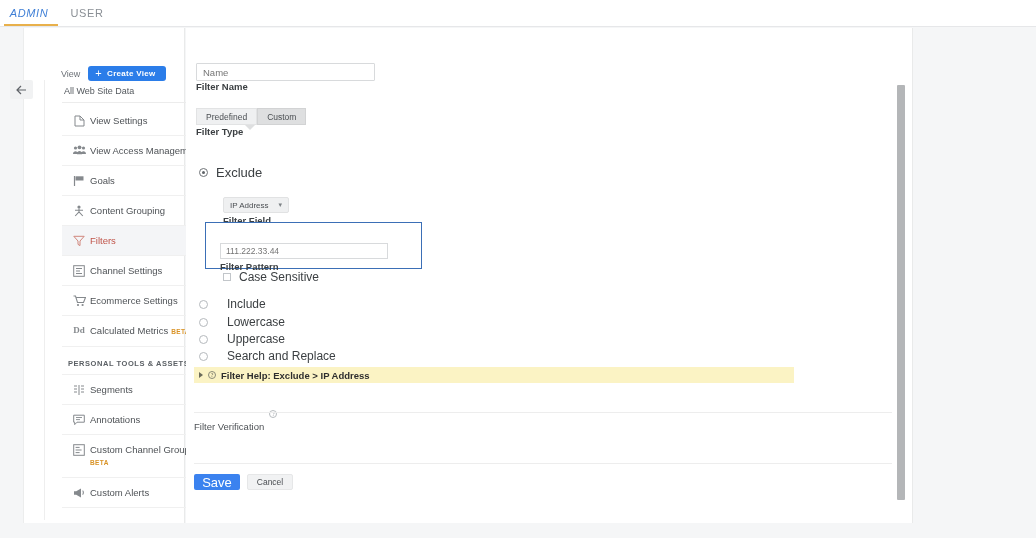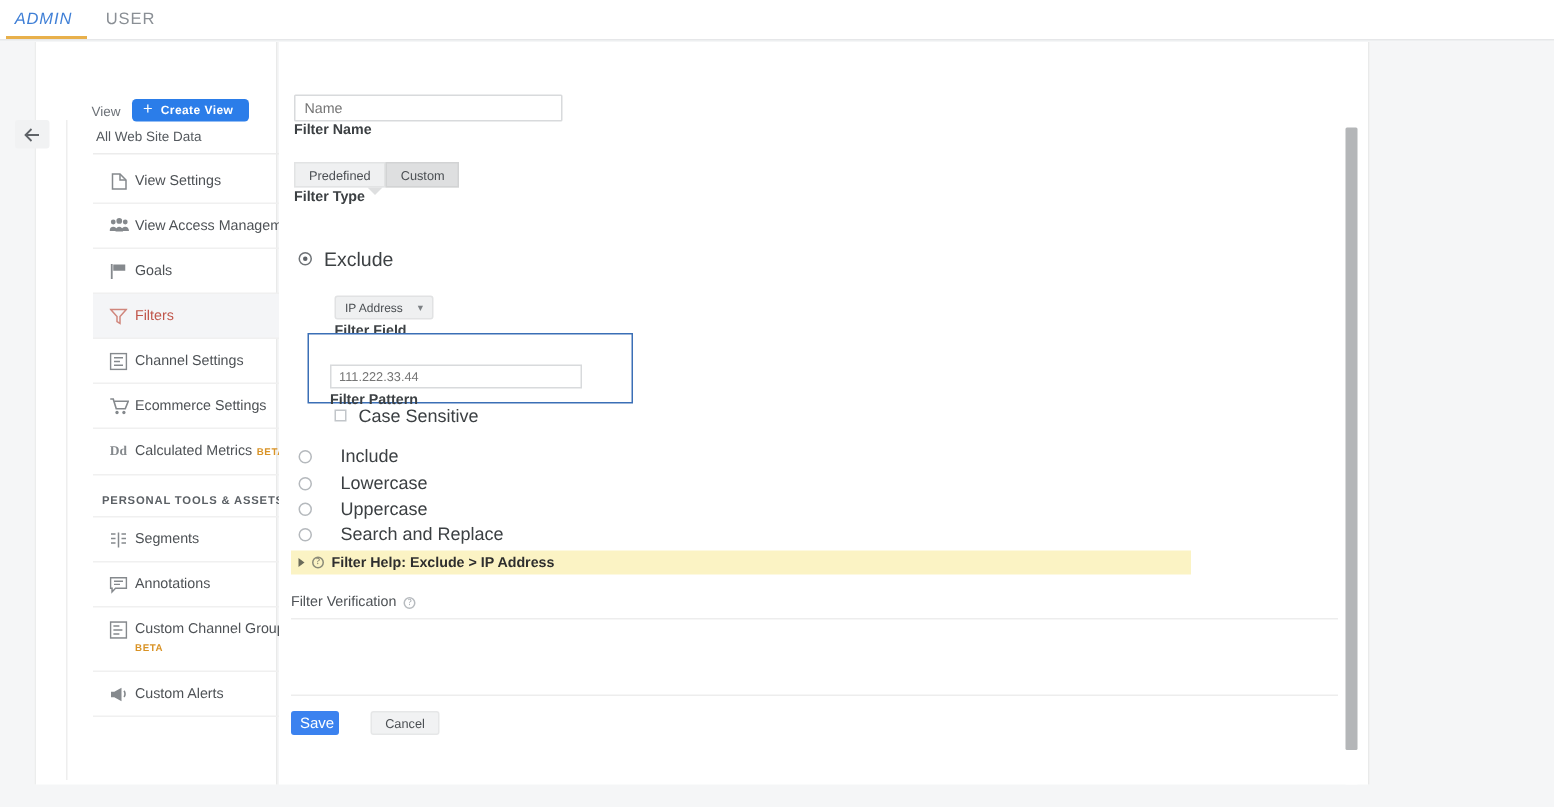--- a/index.html
+++ b/index.html
@@ -209,39 +209,39 @@
     font-size: 6px; line-height: 7px; text-align: center;
     display: inline-block; flex: 0 0 8px;
     font-family: "Liberation Serif", serif;
   }
   #help-text { font-size: 9.5px; font-weight: bold; color: #2e2e2e; }
 
   #verif-row {
     position: absolute; left: 8px; top: 368px;
     display: flex; align-items: center; gap: 5px;
   }
-  #verif-label { font-size: 9.5px; color: #4e5256; }
+  #verif-label { font-size: 9.5px; color: #4e5256; margin-top: 25px; }
   .qmark.grey { border-color: #b7bbbf; color: #9aa0a6; }
   #verif-sep {
     position: absolute; left: 8px; top: 384px; width: 698px; height: 1px;
     background: #ededed;
   }
   #verif-text {
     position: absolute; left: 8px; top: 386px; width: 692px;
     font-size: 10px; color: #3c4043; line-height: 15px;
   }
 
   #btn-sep {
     position: absolute; left: 8px; top: 435px; width: 698px; height: 1px;
     background: #ededed;
   }
   #save-btn {
-    position: absolute; left: 8px; top: 446px; width: 32px; height: 16px;
+    position: absolute; left: 8px; top: 446px; width: 46px; height: 16px;
     background: #3b82ef; color: #fff; border: none; border-radius: 2px;
-    font-size: 10px; cursor: pointer; font-family: "Liberation Sans", sans-serif;
+    font-size: 13px; cursor: pointer; font-family: "Liberation Sans", sans-serif;
   }
   #cancel-btn {
     position: absolute; left: 61px; top: 446px; width: 46px; height: 16px;
     background: #f1f2f3; color: #4a4e52; border: 1px solid #e6e7e8;
     border-radius: 2px; font-size: 8.5px; cursor: pointer;
     font-family: "Liberation Sans", sans-serif;
   }
 
   
   #scrollbar-track {
@@ -307,20 +307,29 @@
     <div class="nav-item">
       <span class="ico">
         <svg width="12" height="12" viewBox="0 0 12 12">
             <path d="M1.5 1v10" stroke="currentColor" stroke-width="1.2" fill="none"></path>
             <path d="M2.5 1.3h8v4.2h-8z" fill="currentColor"></path>
           </svg>
       </span>
       <span class="txt">Goals</span>
     </div>
 
+    <div class="nav-item">
+      <span class="ico">
+        <svg width="12" height="12" viewBox="0 0 12 12">
+            <circle cx="6" cy="2" r="1.6" fill="currentColor"></circle>
+            <path d="M6 3.6v3.2M6 6.8L2.2 11M6 6.8L9.8 11M2 5.2h8" stroke="currentColor" stroke-width="1.1" fill="none"></path>
+          </svg>
+      </span>
+      <span class="txt">Content Grouping</span>
+    </div>
 
     <div class="nav-item active">
       <span class="ico">
         <svg width="12" height="12" viewBox="0 0 12 12">
             <path d="M0.8 1.3h10.4L7 6v4.6L5 9.4V6z" fill="none" stroke="currentColor" stroke-width="1"></path>
           </svg>
       </span>
       <span class="txt">Filters</span>
     </div>
 

